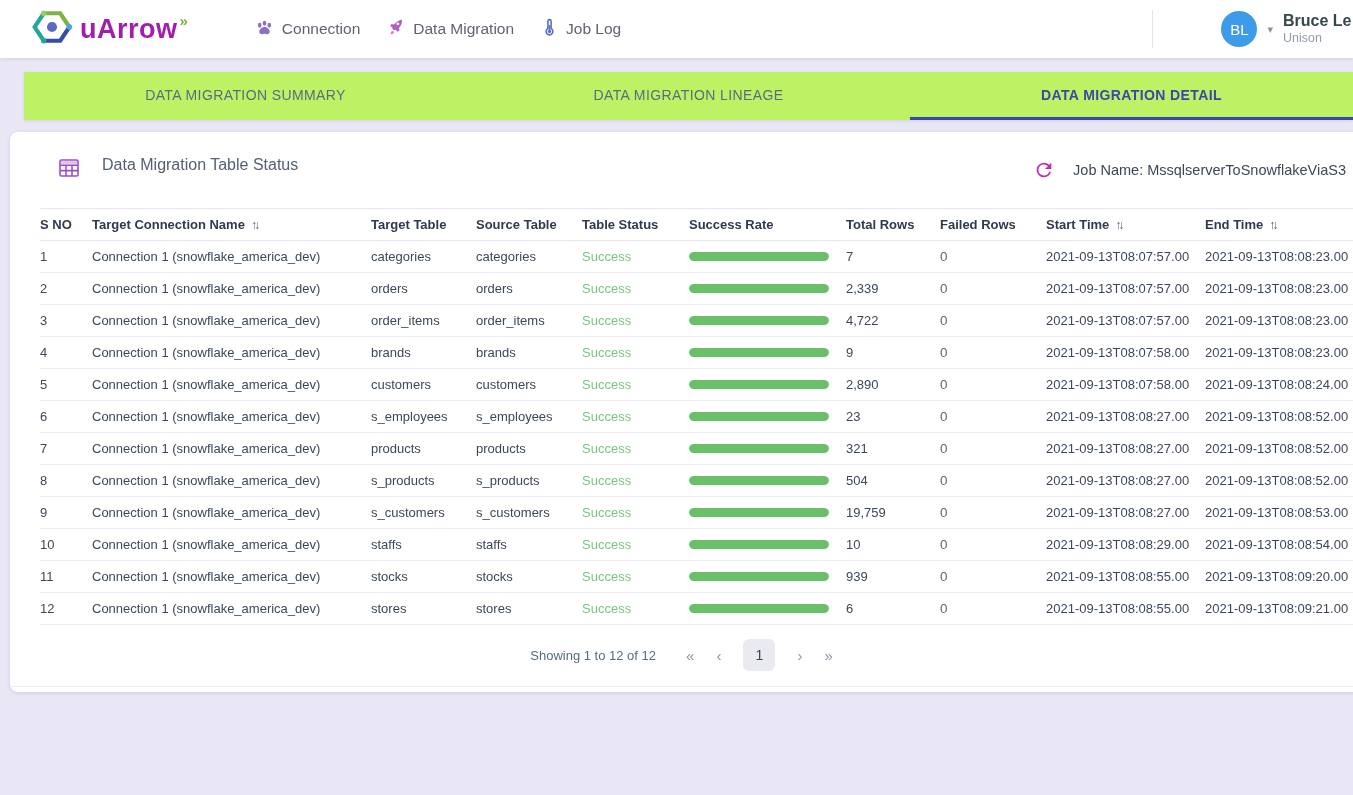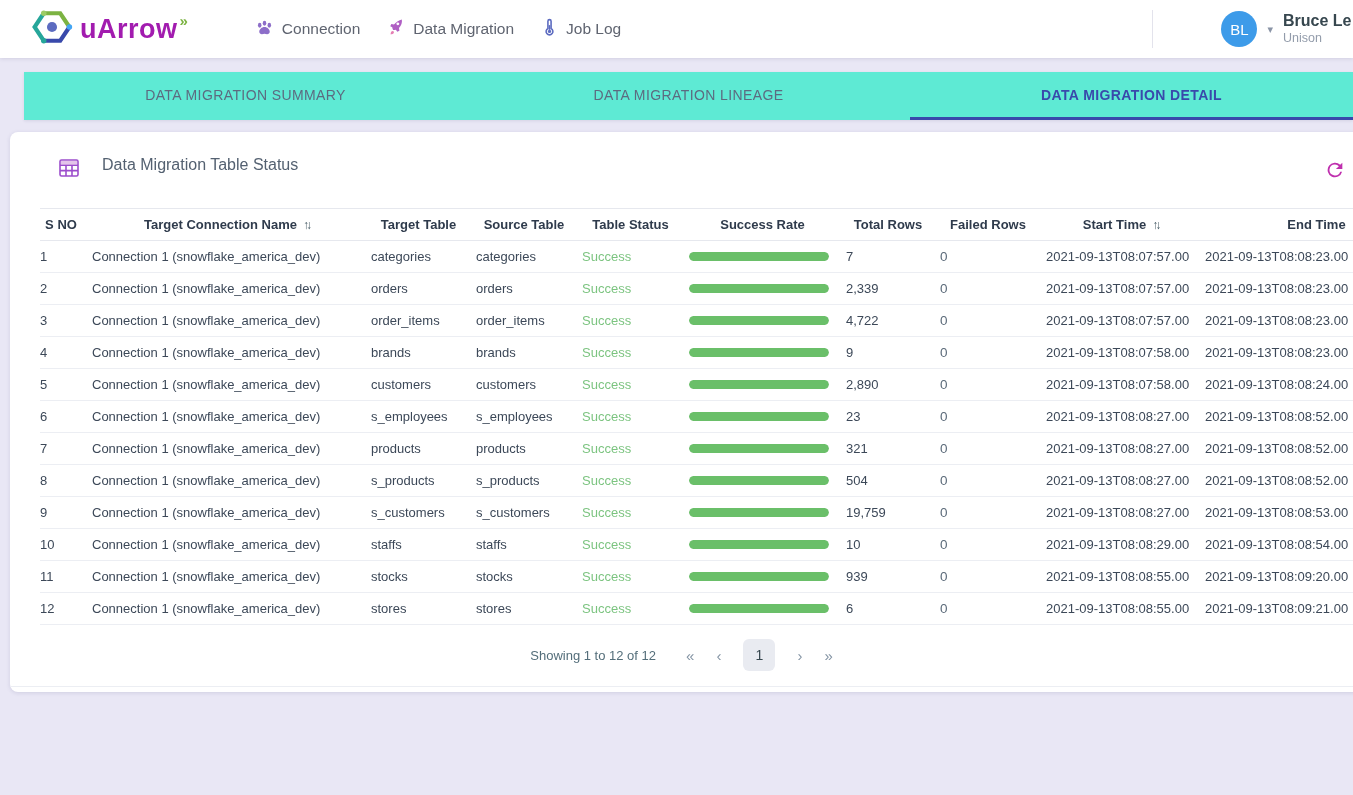--- a/index.html
+++ b/index.html
@@ -20,21 +20,21 @@
   .vdivider { width:1px; height:38px; background:#e3e3ec; margin-right:16px; }
   .avatar { width:36px; height:36px; border-radius:50%; background:var(--avatar-bg,#3d9be9);
     color:#fff; font-weight:normal; font-size:15px; display:flex; align-items:center;
     justify-content:center; cursor:pointer;margin-left:42px; }
   .chev { color:#8a94a6; font-size:11px; cursor:pointer; }
   .user-names { line-height:1.25; width:70px; overflow:hidden; white-space:nowrap; }
   .user-name { font-size:16px; font-weight:bold; color:#37474f; }
   .user-org { font-size:12.5px; color:#939cab; }
 
   
-  .tabs { margin-top:14px; height:48px; background:#5eead4; display:flex;
+  .tabs { margin-top:14px; height:48px; background:#bef264; display:flex;
     box-shadow:0 1px 3px rgba(40,40,90,.10); position:relative; z-index:4;margin-left:24px; }
   .tab { flex:1; display:flex; align-items:center; justify-content:center;
     font-size:14px; letter-spacing:.4px; color:#5c6b80; cursor:pointer;
     border-bottom:3px solid transparent; }
   .tab.active { color:var(--accent,#3949ab); border-bottom-color:var(--accent,#3949ab); font-weight:bold; }
 
   
   .panel { margin:12px 0 0 10px; width:1400px; height:560px; background:#fff;
     border-radius:8px; box-shadow:0 1px 4px rgba(60,60,110,.14); overflow:hidden; }
   .panel-head { display:flex; align-items:center; justify-content:space-between;
@@ -42,21 +42,21 @@
   .panel-head-left { display:flex; align-items:flex-start; gap:20px; }
   .panel-title { font-size:16px; color:#546171; }
   .panel-head-right { display:flex; align-items:center; gap:18px; }
   .job-name { font-size:14.5px; color:#3c4858; }
   .icon-btn { cursor:pointer; display:flex; align-items:center; }
 
   
   .table-wrap { margin-top:24px; padding-left:30px; }
   table { border-collapse:collapse; table-layout:fixed; width:1410px; font-size:13px; }
   thead tr { border-top:1px solid #e6e8ee; border-bottom:1px solid #e6e8ee; }
-  th { text-align:center; font-size:13px; font-weight:bold; color:#2f3b4c; padding:8px 10px 8px 0;
+  th { text-align:left; font-size:13px; font-weight:bold; color:#2f3b4c; padding:8px 10px 8px 0;
     white-space:nowrap; overflow:hidden; }
   th:nth-child(1){width:52px} th:nth-child(2){width:279px} th:nth-child(3){width:105px}
   th:nth-child(4){width:106px} th:nth-child(5){width:107px} th:nth-child(6){width:157px}
   th:nth-child(7){width:94px} th:nth-child(8){width:106px} th:nth-child(9){width:159px}
   th:nth-child(10){width:245px}
   .sort-icon { font-size:12px; color:#455a64; letter-spacing:-3px; margin-left:6px; cursor:pointer; }
   td { padding:8px 10px 8px 0; color:#3c4858; border-bottom:1px solid #eceef3;
     white-space:nowrap; overflow:hidden; height:30.5px; }
   td.status-success { color:var(--success-text,#7cc480); }
   td.muted { color:#5c6b7a; font-size:13.5px; }
@@ -164,20 +164,21 @@
           </svg>
         </span>
         <span class="panel-title">Data Migration Table Status</span>
       </div>
       <div class="panel-head-right">
         <span class="icon-btn">
           <svg viewBox="0 0 24 24" width="22" height="22">
             <path fill="#bf2fae" d="M17.65 6.35A8 8 0 1 0 19.73 14h-2.08A6 6 0 1 1 12 6a5.9 5.9 0 0 1 4.22 1.78L13 11h7V4z"></path>
           </svg>
         </span>
+        <span class="job-name">Job Name: MssqlserverToSnowflakeViaS3</span>
       </div>
     </div>
 
     <div class="table-wrap">
       <table>
         <thead>
             <tr id="thead-row">
               <th><span>S NO</span></th>
               <th><span>Target Connection Name</span><span class="sort-icon">↑↓</span></th>
               <th><span>Target Table</span></th>

